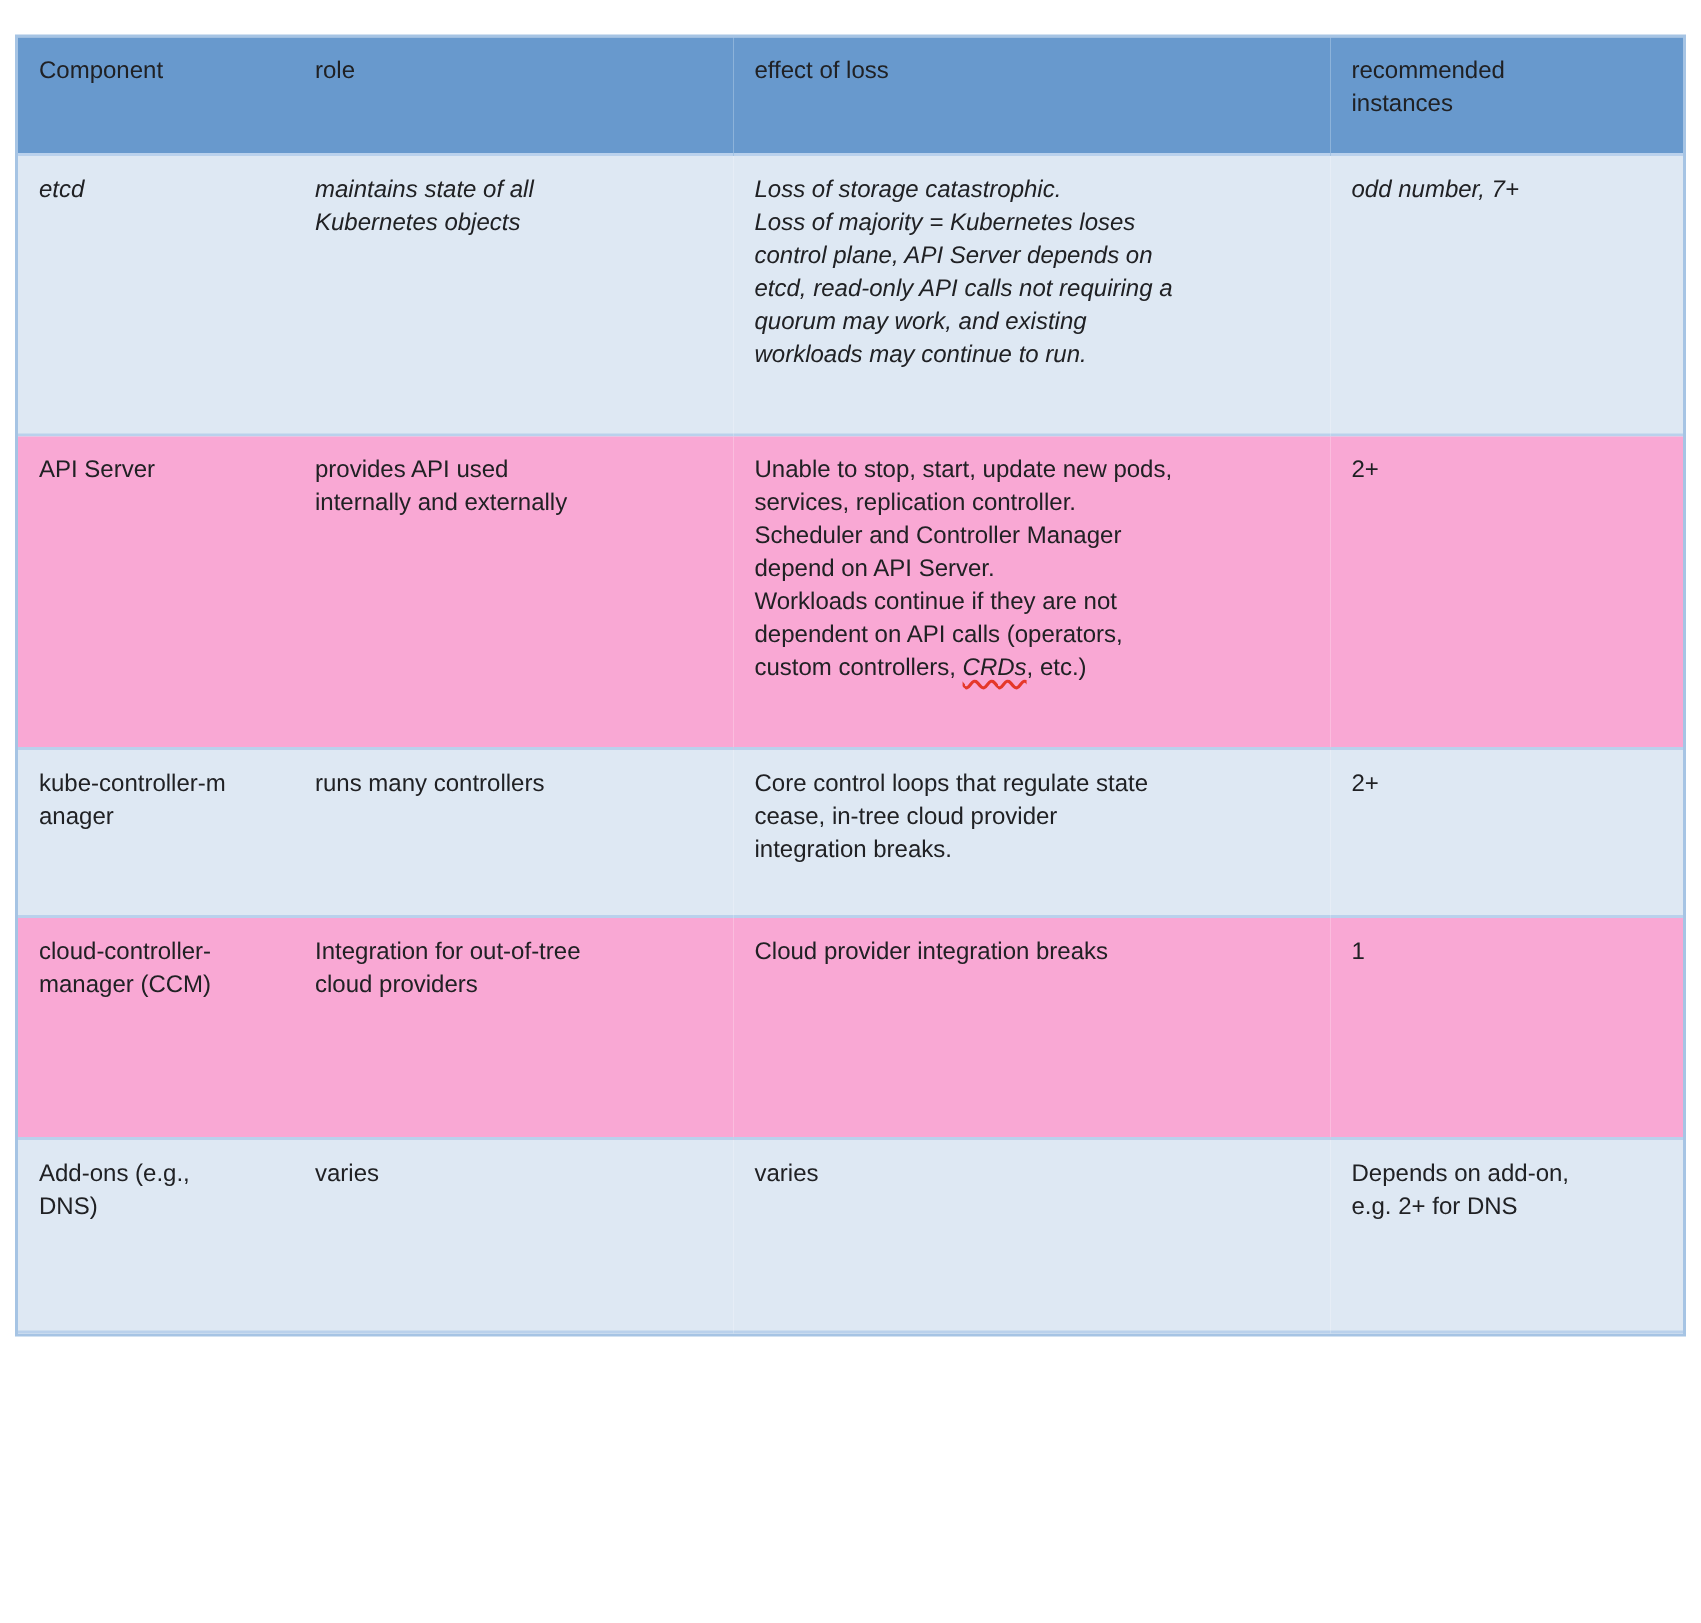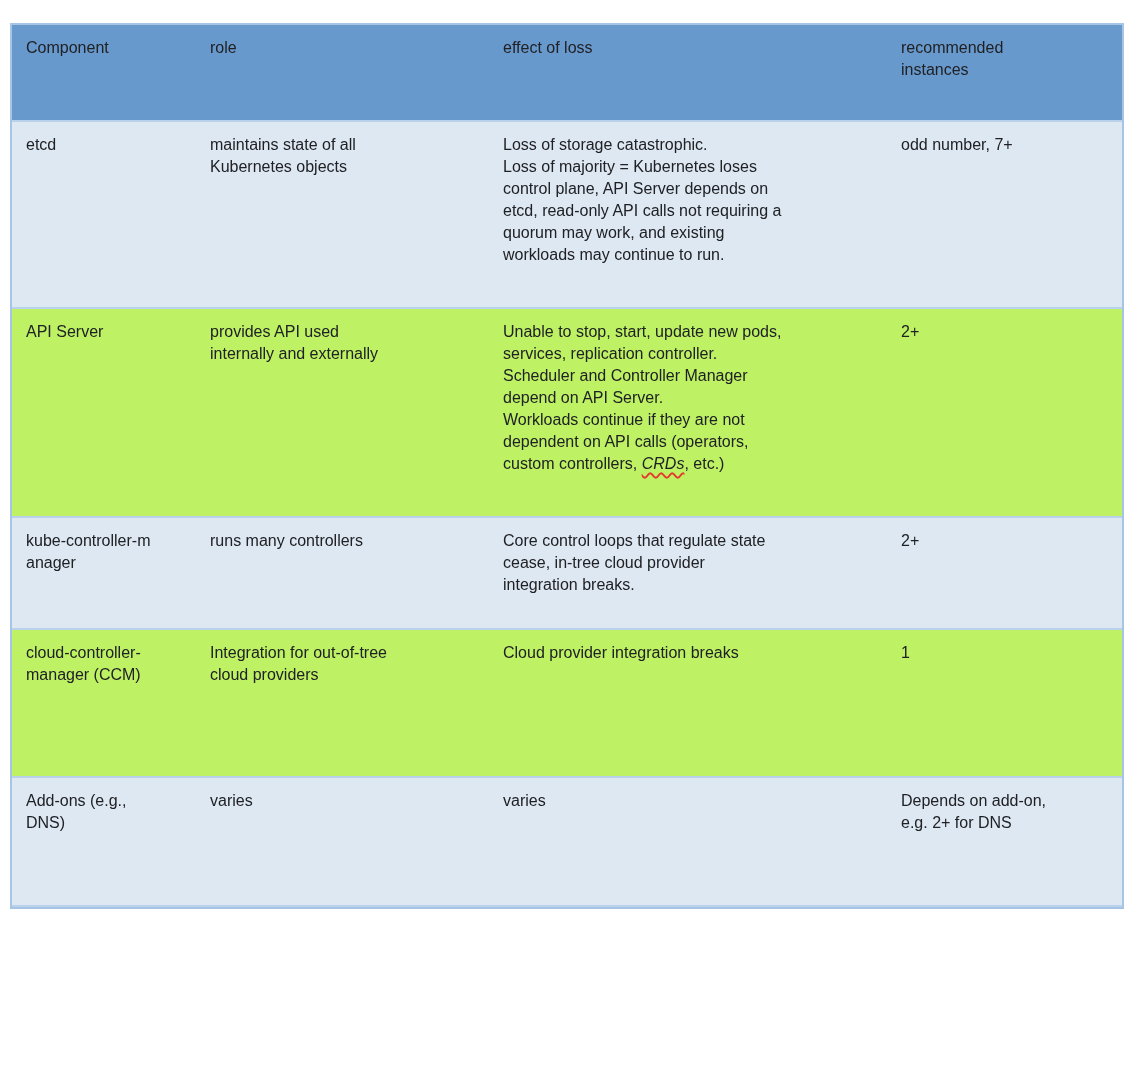--- a/index.html
+++ b/index.html
@@ -30,25 +30,25 @@
   th, td {
     vertical-align: top;
     text-align: left;
     font-weight: normal;
     padding: 12px 14px 10px 14px;
     border-bottom: 2px solid #bad1ec;
     overflow: hidden;
   }
   thead th {
     background: #6899cd;
-    height: 97px;
+    height: 79px;
   }
-  tbody td { background: #bef264; }
+  tbody td { background: #f9a8d4; }
   tbody tr:nth-child(odd) td { background: #dee8f3; }
-  tbody tr:nth-child(1) td { height: 187px; }
+  tbody tr:nth-child(1) td { height: 187px; font-style: italic; }
   tbody tr:nth-child(2) td { height: 209px; }
   tbody tr:nth-child(3) td { height: 112px; }
   tbody tr:nth-child(4) td { height: 148px; }
   tbody tr:nth-child(5) td { height: 129px; }
   tbody tr:nth-child(6) td { height: 108px; border-bottom: none; }
   .line { min-height: 22px; }
   .squiggle {
     text-decoration-line: underline;
     text-decoration-style: wavy;
     text-decoration-color: #e5382a;

